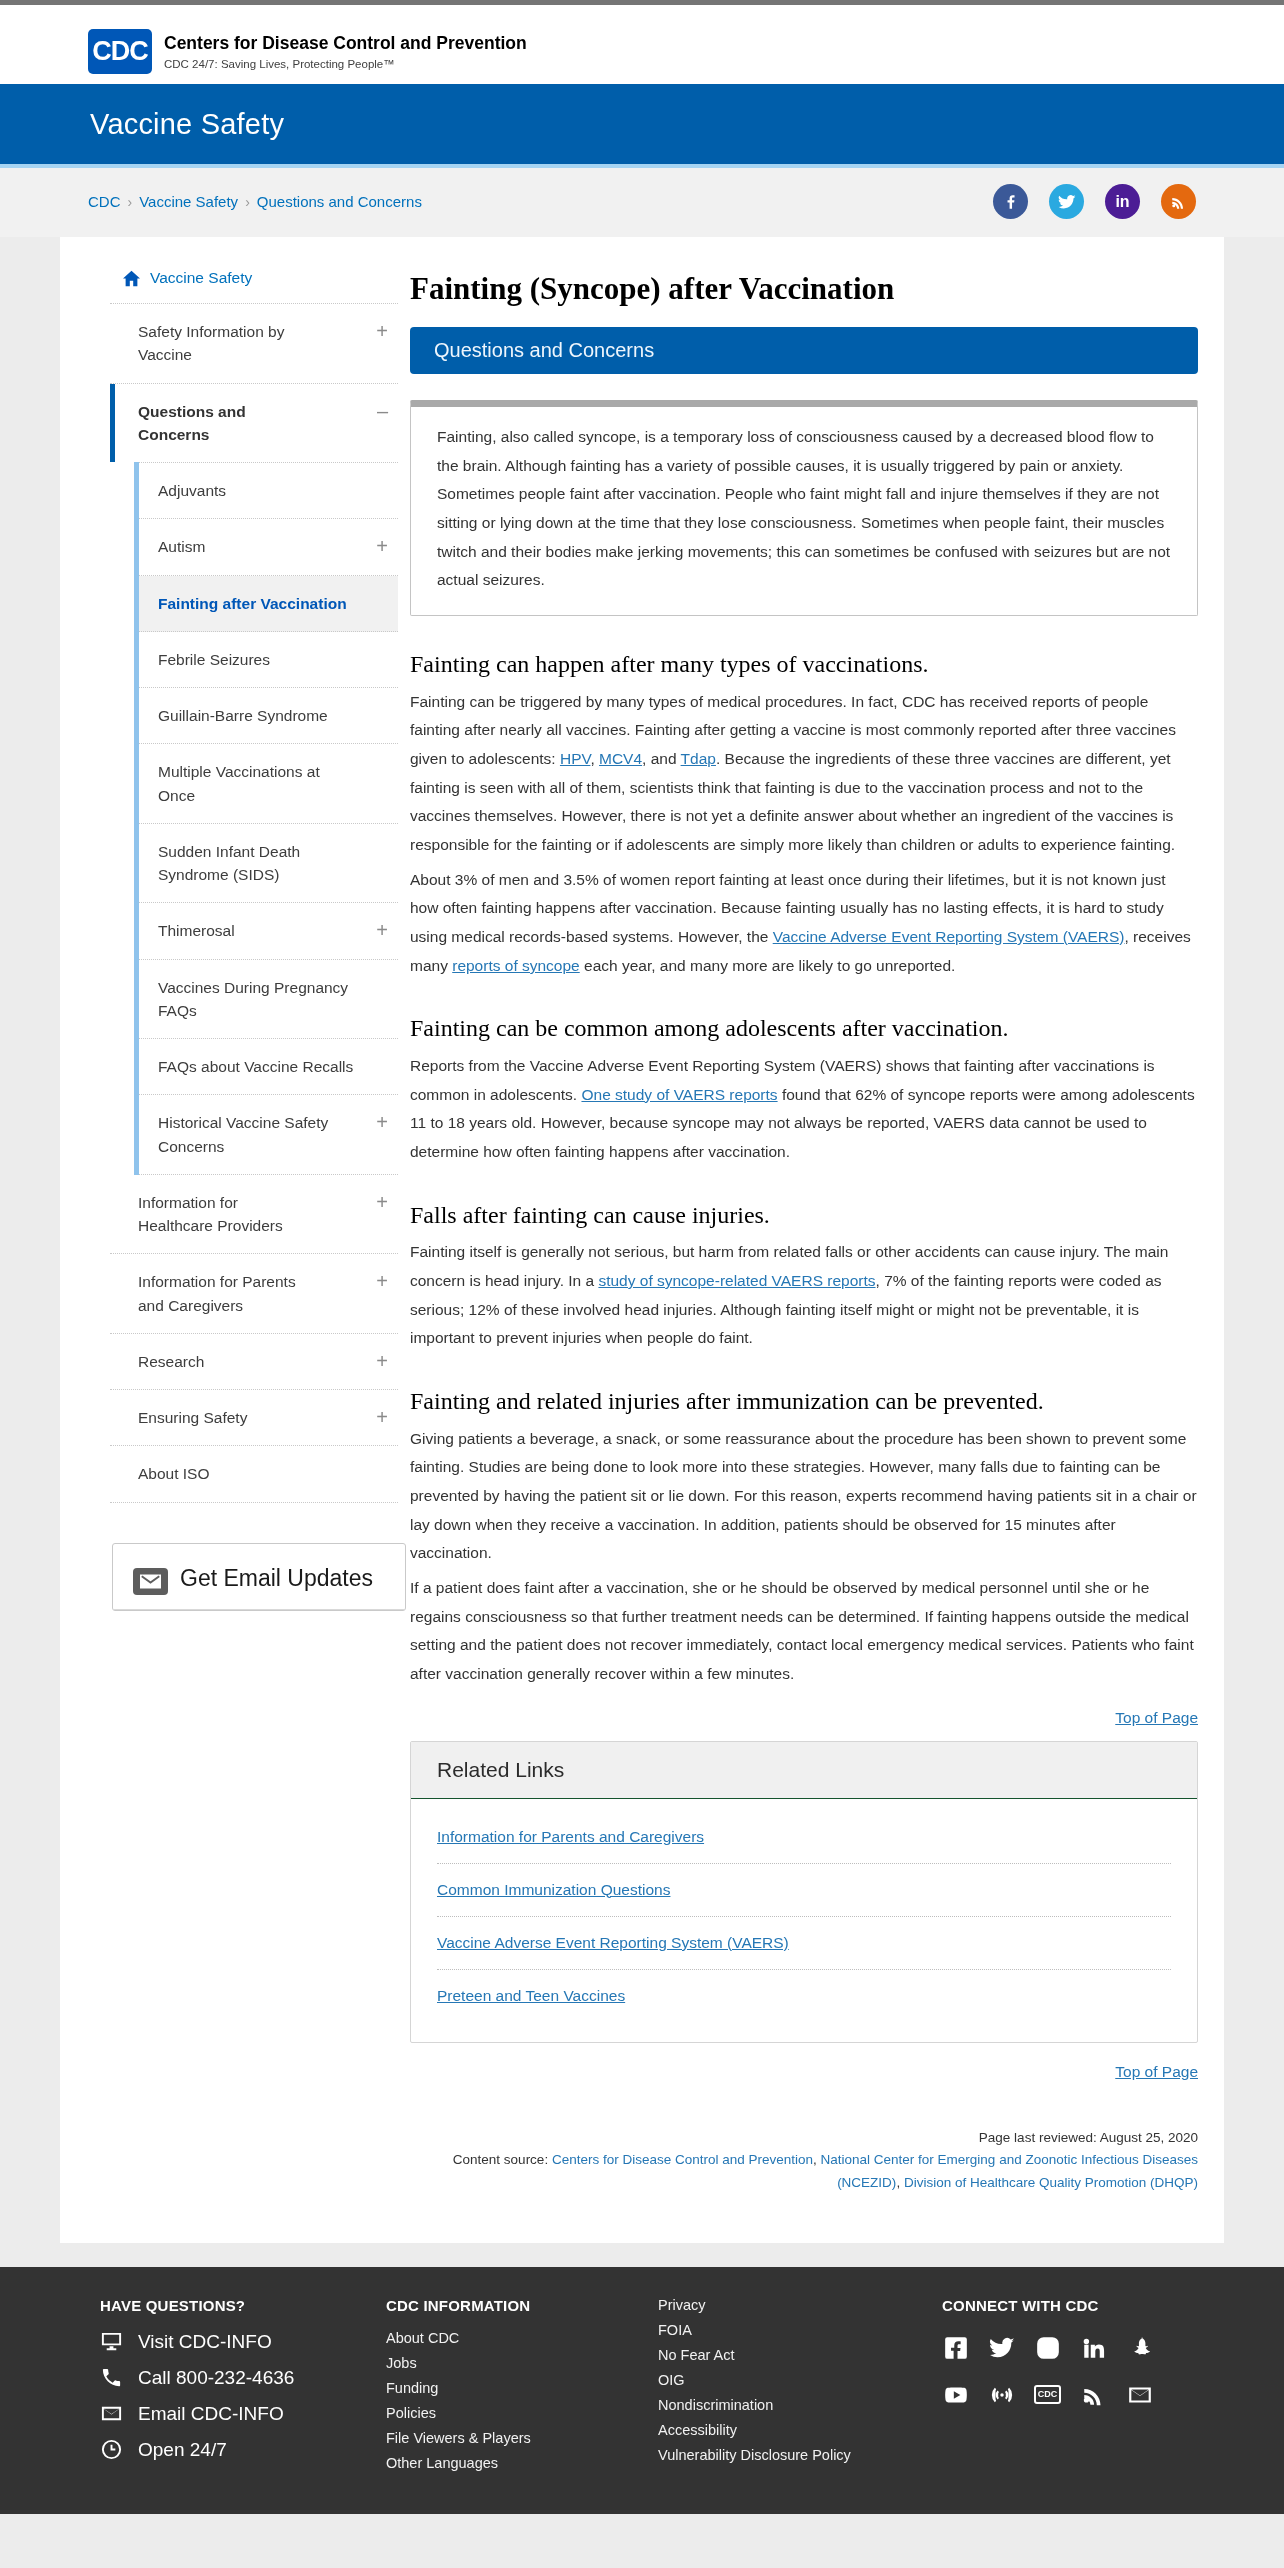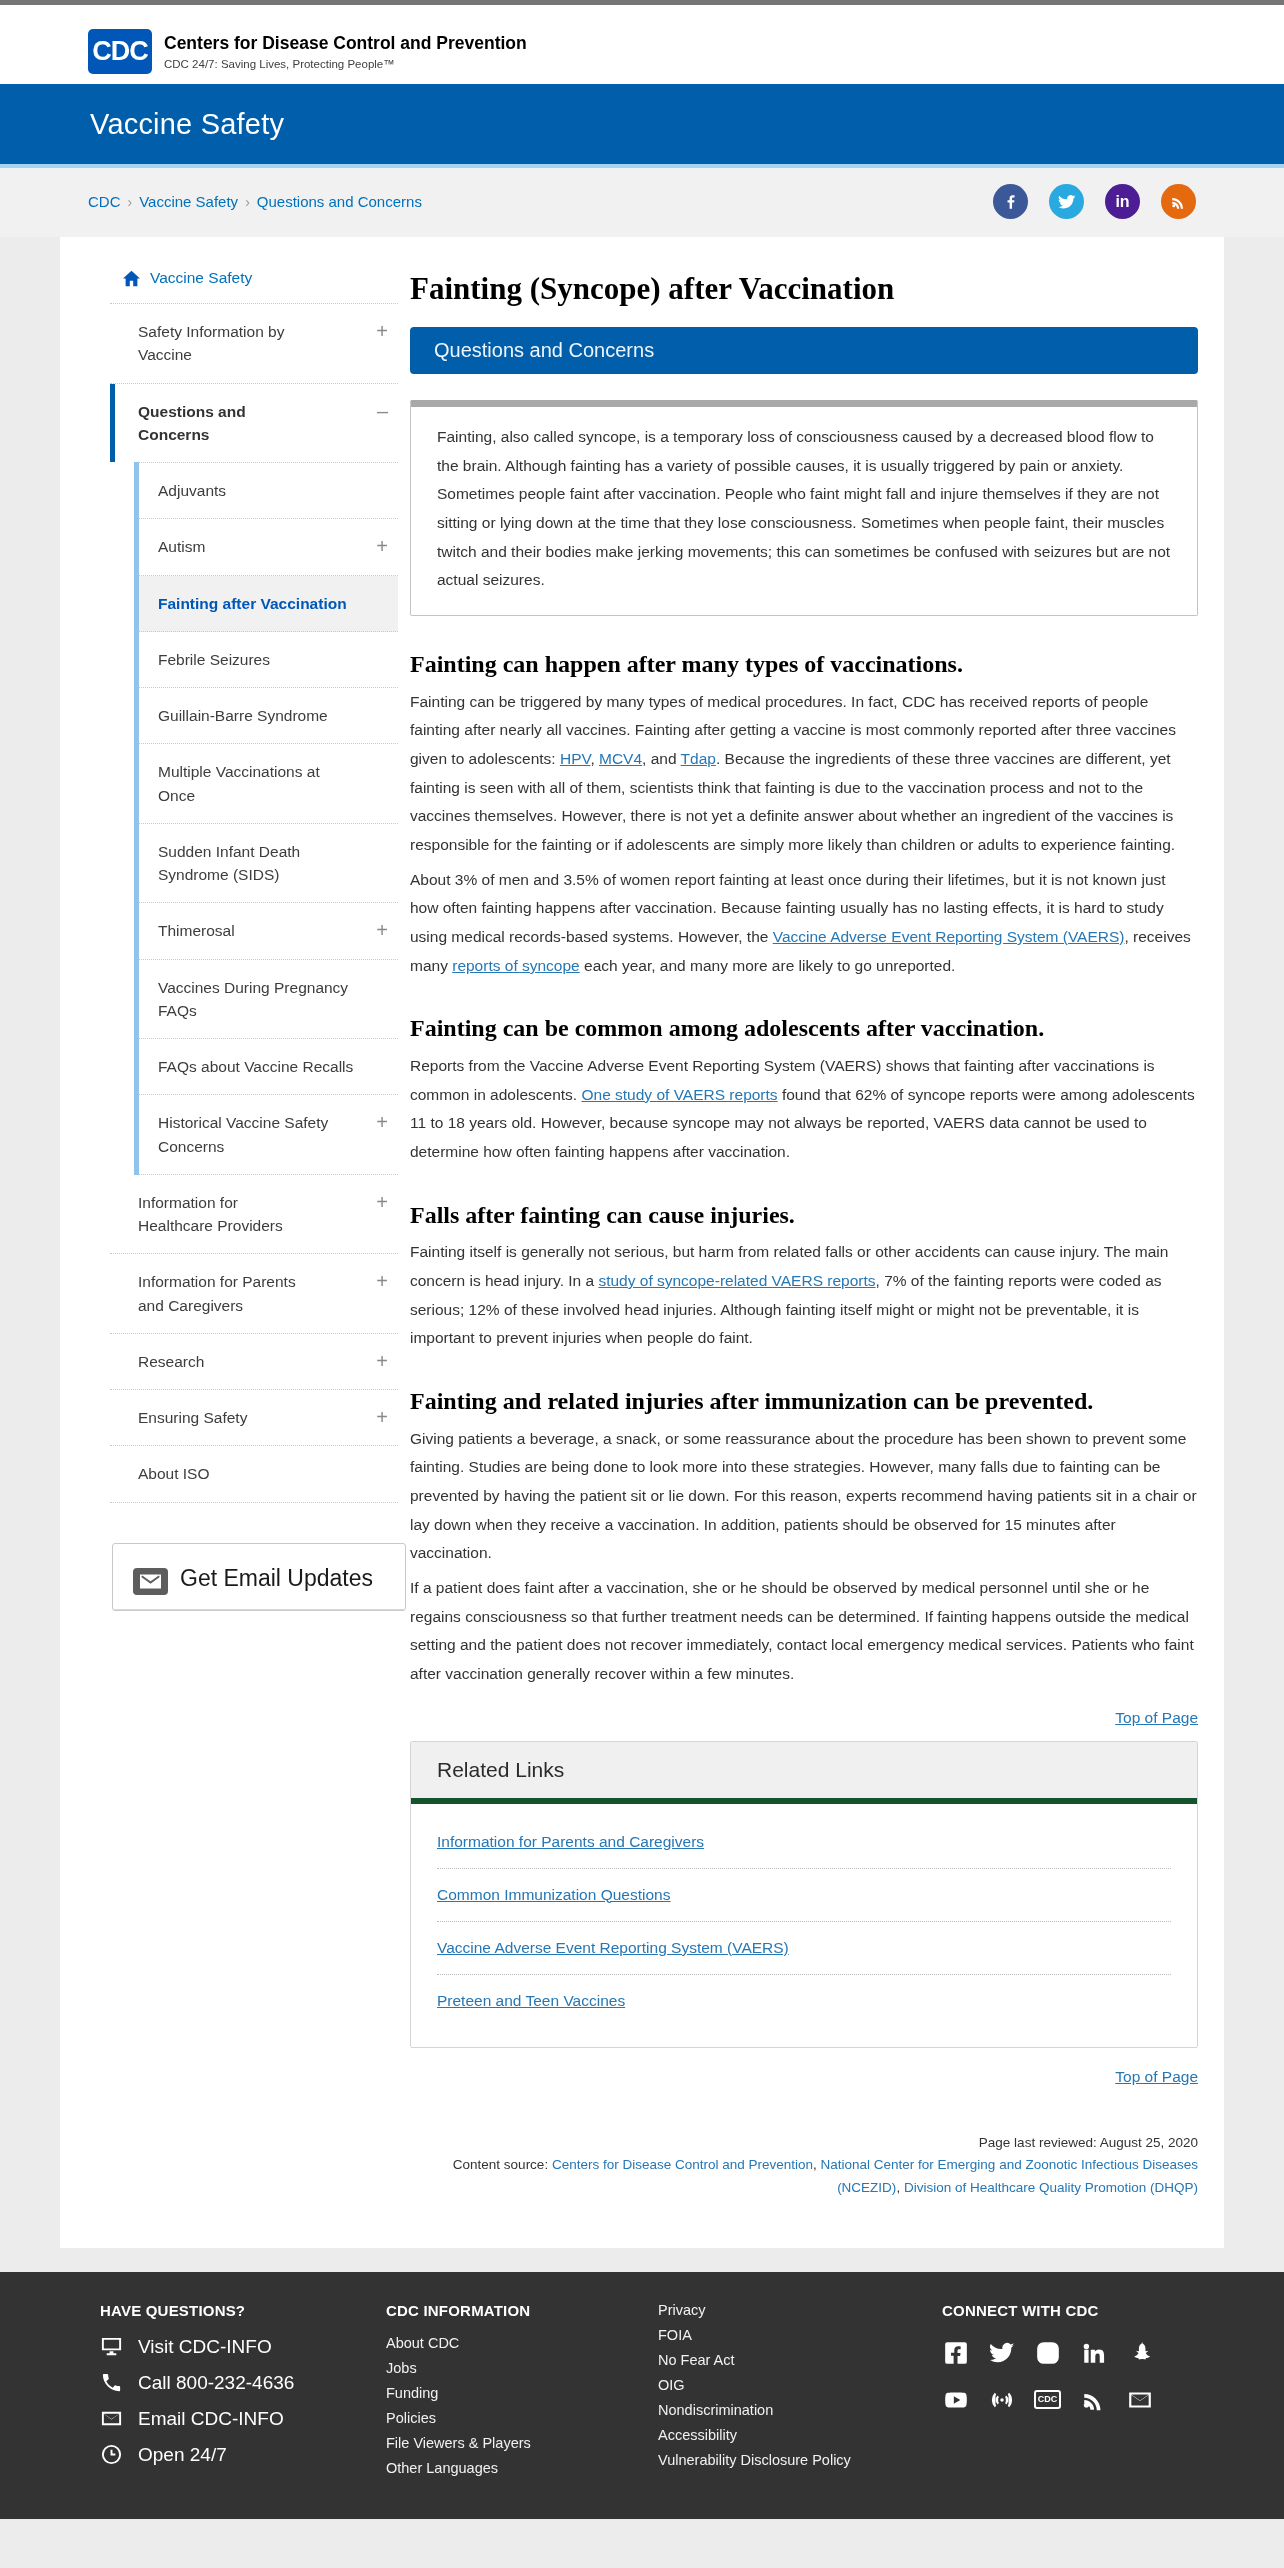--- a/index.html
+++ b/index.html
@@ -74,28 +74,28 @@
   .whats-this { color:#2577b5; font-size:15.5px; text-decoration:underline; line-height:1.6; }
   .submit-btn { background:#0057b7; color:#fff; border:0; border-radius:5px; font-size:16px; padding:10px 22px; cursor:pointer; font-family:inherit; }
 
   
   .content { flex:1; padding-left:0; }
   .content h1 { font-family:"Liberation Serif","DejaVu Serif",serif; font-size:31px; font-weight:700; color:#000; margin:12px 0 20px; }
   .qc-banner { background:#005eaa; color:#eef6fd; font-size:20px; padding:12px 24px; border-radius:4px; margin-bottom:26px; }
   .intro-card { border:1px solid #c4c4c4; border-top:7px solid #a9a9a9; border-radius:2px; padding:16px 26px 20px; margin-bottom:26px; }
   .content p { font-size:15.5px; line-height:1.85; color:#333; }
   .content .sec p { margin:6px 0; }
-  .content h2 { font-family:"Liberation Serif","DejaVu Serif",serif; font-size:24px; font-weight:700; color:#000; line-height:1.4; margin:32px 0 6px; }
+  .content h2 { font-family:"Liberation Serif","DejaVu Serif",serif; font-size:24px; font-weight:400; color:#000; line-height:1.4; margin:32px 0 6px; }
   .content a.inline { color:#2577b5; text-decoration:underline; }
   .top-link-row { text-align:right; margin:20px 0 10px; }
   .top-link { color:#2577b5; font-size:15.5px; text-decoration:underline; }
 
   
   .related-card { border:1px solid #d5d5d5; border-radius:2px; margin-top:14px; }
-  .related-head { background:#f0f0f0; padding:16px 26px; font-size:21px; color:#2b2b2b; border-bottom:6px solid #14532d; }
+  .related-head { background:#f0f0f0; padding:16px 26px; font-size:21px; color:#2b2b2b; border-bottom:1px solid #14532d; }
   .related-body { padding:12px 26px 20px; }
   .related-item { display:block; padding:17px 0; border-bottom:1px dotted #bdbdbd; color:#2577b5; font-size:15.5px; text-decoration:underline; }
   .related-item:last-child { border-bottom:0; }
 
   .meta { text-align:right; font-size:13.5px; line-height:1.7; margin-top:46px; color:#333; }
   .meta a { color:#2577b5; text-decoration:none; }
 
   
   .footer-dark { background:#333; color:#fff; padding:30px 0 34px; margin-top:24px; }
   .footer-cols { width:1164px; margin:0 auto; display:grid; grid-template-columns:286px 272px 284px 1fr; padding-left:40px; }

